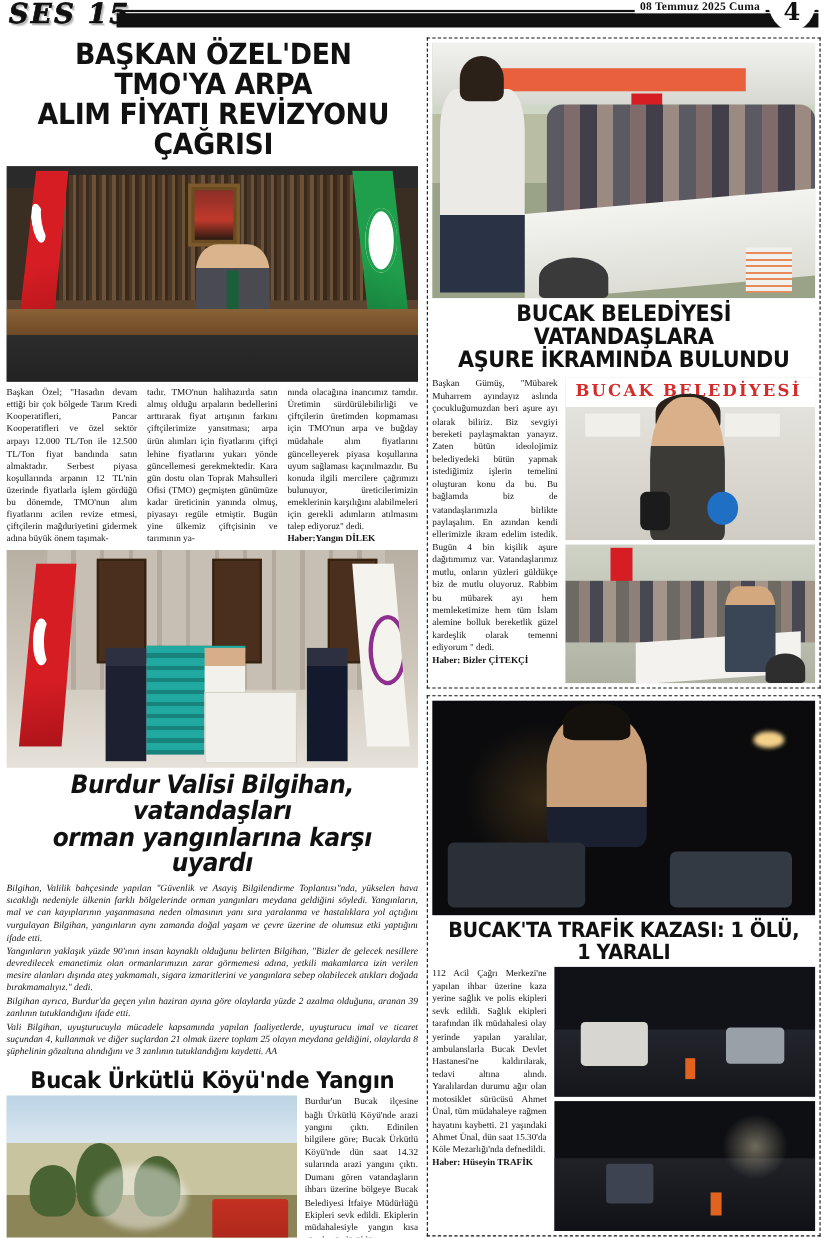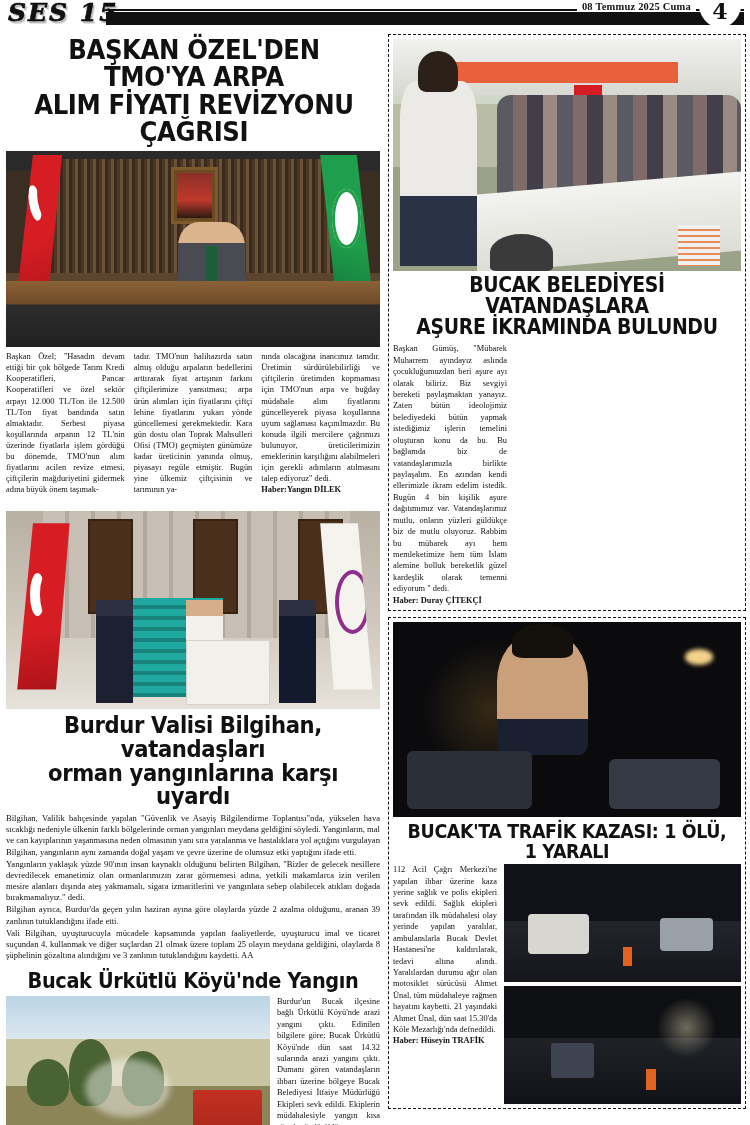--- a/index.html
+++ b/index.html
@@ -235,21 +235,21 @@
         </div>
 
         <div class="body-3col" style="margin-top:4px;">
           <p>Başkan Özel; "Hasadın devam ettiği bir çok bölgede Tarım Kredi Kooperatifleri, Pancar Kooperatifleri ve özel sektör arpayı 12.000 TL/Ton ile 12.500 TL/Ton fiyat bandında satın almaktadır. Serbest piyasa koşullarında arpanın 12 TL'nin üzerinde fiyatlarla işlem gördüğü bu dönemde, TMO'nun alım fiyatlarını acilen revize etmesi, çiftçilerin mağduriyetini gidermek adına büyük önem taşımak-</p>
           <p>tadır. TMO'nun halihazırda satın almış olduğu arpaların bedellerini arttırarak fiyat artışının farkını çiftçilerimize yansıtması; arpa ürün alımları için fiyatlarını çiftçi lehine fiyatlarını yukarı yönde güncellemesi gerekmektedir. Kara gün dostu olan Toprak Mahsulleri Ofisi (TMO) geçmişten günümüze kadar üreticinin yanında olmuş, piyasayı regüle etmiştir. Bugün yine ülkemiz çiftçisinin ve tarımının ya-</p>
           <p>nında olacağına inancımız tamdır. Üretimin sürdürülebilirliği ve çiftçilerin üretimden kopmaması için TMO'nun arpa ve buğday müdahale alım fiyatlarını güncelleyerek piyasa koşullarına uyum sağlaması kaçınılmazdır. Bu konuda ilgili mercilere çağrımızı bulunuyor, üreticilerimizin emeklerinin karşılığını alabilmeleri için gerekli adımların atılmasını talep ediyoruz" dedi.</p>
           <p class="sig">Haber:Yangın DİLEK</p>
         </div>
       </div>
 
-      <div style="margin-top:16px;">
+      <div style="margin-top:5px;font-style:italic;">
         <div class="photo ph-podium">
           <div class="bld"></div>
           <div class="door d1"></div>
           <div class="door d2"></div>
           <div class="door d3"></div>
           <div class="stairs"></div>
           <div class="tflag">
               <b></b>
             </div>
           <div class="wflag">
@@ -318,22 +318,44 @@
         <h1 class="hl hl-asure">
           <span>BUCAK BELEDİYESİ VATANDAŞLARA</span>
           <span class="l2">AŞURE İKRAMINDA BULUNDU</span>
         </h1>
 
         <div class="flow">
           <div class="tx run-narrow" style="flex:0 0 114px;">
             <p>Başkan Gümüş, "Mübarek Muharrem ayındayız aslında çocukluğumuzdan beri aşure ayı olarak biliriz. Biz sevgiyi bereketi paylaşmaktan yanayız. Zaten bütün ideolojimiz belediyedeki bütün yapmak istediğimiz işlerin temelini oluşturan konu da bu. Bu bağlamda biz de vatandaşlarımızla birlikte paylaşalım. En azından kendi ellerimizle ikram edelim istedik. Bugün 4 bin kişilik aşure dağıtımımız var. Vatandaşlarımız mutlu, onların yüzleri güldükçe biz de mutlu oluyoruz. Rabbim bu mübarek ayı hem memleketimize hem tüm İslam alemine bolluk bereketlik güzel kardeşlik olarak temenni ediyorum " dedi.</p>
             <p>
               <span class="sig">Haber:</span>
-              <span class="sig">Duray ÇİTEKÇİ</span>
+              <span class="sig">Bizler ÇİTEKÇİ</span>
             </p>
+          </div>
+          <div style="flex:1 1 auto;">
+            <div class="photo ph-mic">
+              <div class="topband">
+                <u>BUCAK BELEDİYESİ</u>
+              </div>
+              <div class="asure-sign"></div>
+              <div class="asure-sign2"></div>
+              <div class="hair"></div>
+              <div class="person"></div>
+              <div class="mic1"></div>
+              <div class="mic2"></div>
+
+            </div>
+            <div class="photo ph-hall" style="margin-top:4px;">
+              <div class="tflag"></div>
+              <div class="crowd"></div>
+              <div class="table"></div>
+              <div class="server"></div>
+              <div class="pot"></div>
+
+            </div>
           </div>
         </div>
       </div>
 
       <div class="dotted" style="margin-top:6px;">
         <div class="photo ph-night-top">
           <div class="glow"></div>
           <div class="portrait"></div>
           <div class="car"></div>
           <div class="car2"></div>

